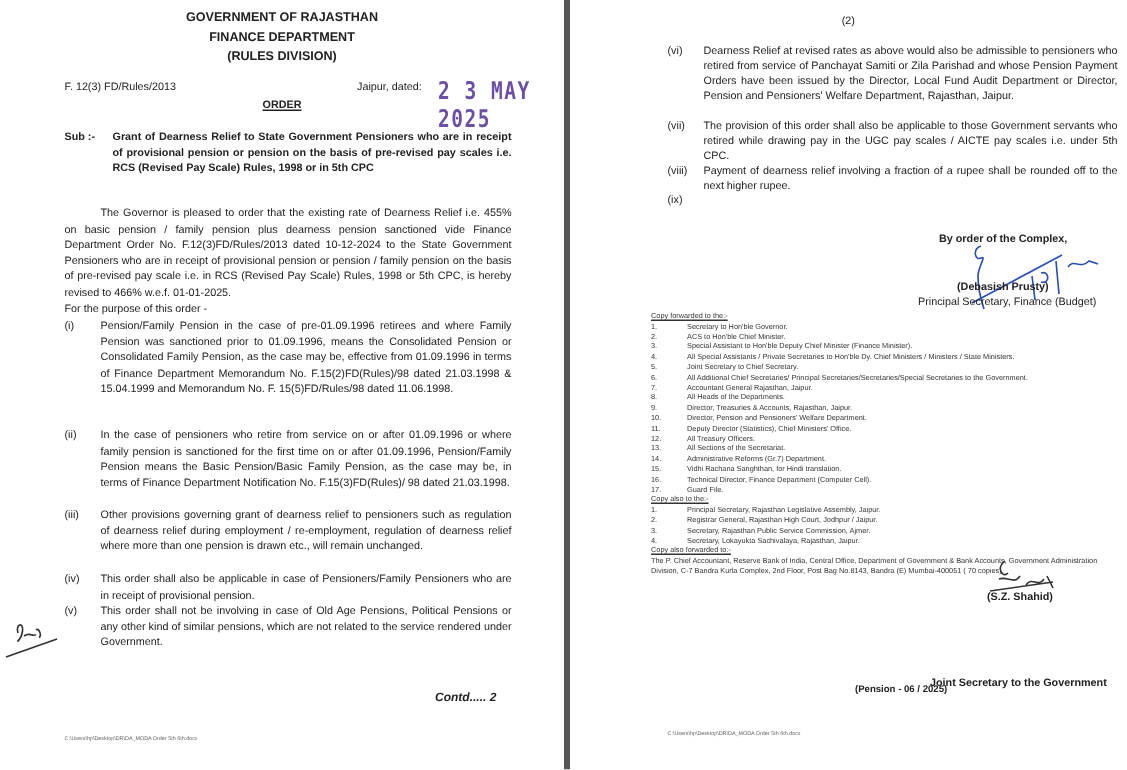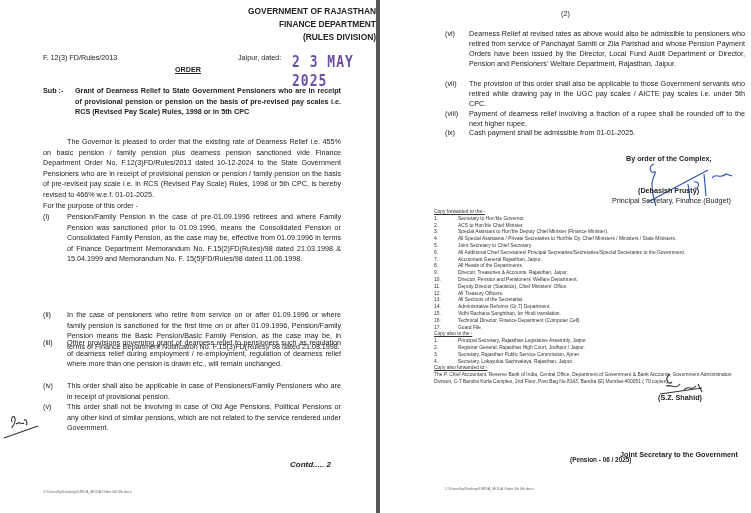--- a/index.html
+++ b/index.html
@@ -3,21 +3,21 @@
 <meta charset="utf-8">
 <style>
   html, body { margin:0; padding:0; }
   body { width:751px; height:513px; background:#fff; position:relative; overflow:hidden;
          font-family:"Liberation Sans", sans-serif; color:#222; }
   .page { position:absolute; top:0; height:513px; background:#fff; }
   #p1 { left:0; width:376px; }
   #p2 { left:380px; width:371px; }
   .divider { position:absolute; left:376px; top:0; width:4px; height:513px; background:#555; }
   .abs { position:absolute; }
-  .hdr { font-weight:bold; font-size:8.4px; text-align:right; left:0; width:376px; line-height:11px; }
+  .hdr { font-weight:bold; font-size:8.4px; text-align:center; left:0; width:376px; line-height:11px; }
   .small { font-size:7.2px; line-height:10.6px; }
   .just { text-align:justify; }
   .item { position:absolute; font-size:7.2px; line-height:10.6px; }
   .item .num { position:absolute; left:0; top:0; }
   .item .txt { position:absolute; left:24px; top:0; right:0; text-align:justify; }
   .stamp { color:#6a4fa5; font-family:"DejaVu Sans Mono", monospace; font-size:13px; font-weight:bold; letter-spacing:1px; transform:scaleY(1.25); transform-origin:left top; }
   .copies { font-size:4.9px; line-height:6.8px; color:#333; }
   .copies .row { position:relative; height:6.8px; }
   .copies .n { position:absolute; left:0; }
   .copies .t { position:absolute; left:24px; white-space:nowrap; }
@@ -41,21 +41,21 @@
   <div class="abs small" style="left:43px; top:86px; font-weight:bold;">Sub :-</div>
   <div class="abs small just" style="left:75px; width:266px; top:86px; font-weight:bold; line-height:10.6px;">Grant of Dearness Relief to State Government Pensioners who are in receipt of provisional pension or pension on the basis of pre-revised pay scales i.e. RCS (Revised Pay Scale) Rules, 1998 or in 5th CPC</div>
 
   <div class="abs small just" style="left:43px; width:298px; top:137px; text-indent:24px;">The Governor is pleased to order that the existing rate of Dearness Relief i.e. 455% on basic pension / family pension plus dearness pension sanctioned vide Finance Department Order No. F.12(3)FD/Rules/2013 dated 10-12-2024 to the State Government Pensioners who are in receipt of provisional pension or pension / family pension on the basis of pre-revised pay scale i.e. in RCS (Revised Pay Scale) Rules, 1998 or 5th CPC, is hereby revised to 466% w.e.f. 01-01-2025.</div>
   <div class="abs small" style="left:43px; top:201px;">For the purpose of this order -</div>
 
   <div class="item" style="left:43px; width:298px; top:212px; height:54px;">
     <span class="num">(i)</span>
     <span class="txt">Pension/Family Pension in the case of pre-01.09.1996 retirees and where Family Pension was sanctioned prior to 01.09.1996, means the Consolidated Pension or Consolidated Family Pension, as the case may be, effective from 01.09.1996 in terms of Finance Department Memorandum No. F.15(2)FD(Rules)/98 dated 21.03.1998 &amp; 15.04.1999 and Memorandum No. F. 15(5)FD/Rules/98 dated 11.06.1998.</span>
   </div>
-  <div class="item" style="left:43px; width:298px; top:285px; height:54px;margin-top:25px;">
+  <div class="item" style="left:43px; width:298px; top:285px; height:54px;">
     <span class="num">(ii)</span>
     <span class="txt">In the case of pensioners who retire from service on or after 01.09.1996 or where family pension is sanctioned for the first time on or after 01.09.1996, Pension/Family Pension means the Basic Pension/Basic Family Pension, as the case may be, in terms of Finance Department Notification No. F.15(3)FD(Rules)/ 98 dated 21.03.1998.</span>
   </div>
   <div class="item" style="left:43px; width:298px; top:381px; height:22px;">
     <span class="num">(iv)</span>
     <span class="txt">This order shall also be applicable in case of Pensioners/Family Pensioners who are in receipt of provisional pension.</span>
   </div>
   <div class="item" style="left:43px; width:298px; top:338px; height:44px;">
     <span class="num">(iii)</span>
     <span class="txt">Other provisions governing grant of dearness relief to pensioners such as regulation of dearness relief during employment / re-employment, regulation of dearness relief where more than one pension is drawn etc., will remain unchanged.</span>
@@ -85,21 +85,20 @@
   <div class="item" style="left:65px; width:300px; top:79px; height:32px;">
     <span class="num">(vii)</span>
     <span class="txt" style="line-height:10px;">The provision of this order shall also be applicable to those Government servants who retired while drawing pay in the UGC pay scales / AICTE pay scales i.e. under 5th CPC.</span>
   </div>
   <div class="item" style="left:65px; width:300px; top:109px; height:22px;">
     <span class="num">(viii)</span>
     <span class="txt" style="line-height:10px;">Payment of dearness relief involving a fraction of a rupee shall be rounded off to the next higher rupee.</span>
   </div>
   <div class="item" style="left:65px; width:300px; top:128px; height:12px;">
     <span class="num">(ix)</span>
-    <span class="txt" style="line-height:10px;">Cash payment shall be admissible from 01-01-2025.</span>
   </div>
 
   <div class="abs small" style="left:246px; top:154px; font-weight:bold;">By order of the Complex,</div>
   <svg class="abs" style="left:262px; top:160px;" width="100" height="50">
     <path class="sig" d="M12 4 C6 6,8 14,12 12 C16 10,10 18,10 24 C10 32,12 40,14 46"></path>
     <path class="sig" d="M6 42 L66 10"></path>
     <path class="sig" d="M46 24 L48 40 M52 22 C58 20,58 30,52 28 M62 14 L64 36 M70 18 C74 12,78 20,84 14 L90 16"></path>
   </svg>
   <div class="abs small" style="left:258px; top:186px; font-weight:bold;">(Debasish Prusty)</div>
   <div class="abs small" style="left:232px; top:196px;">Principal Secretary, Finance (Budget)</div>

